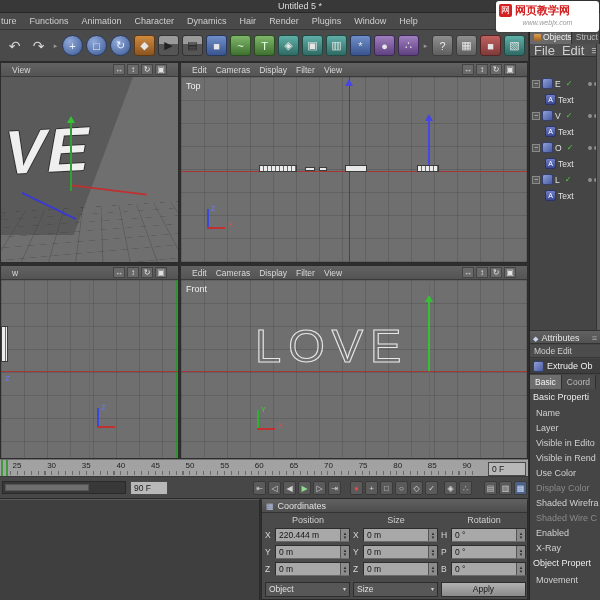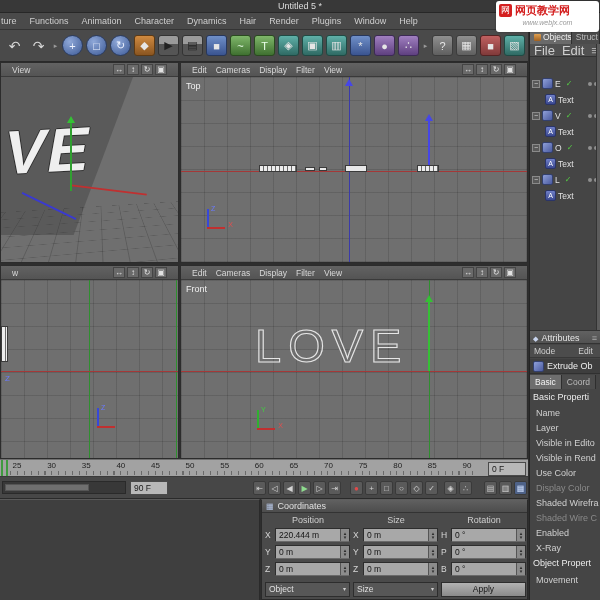--- a/index.html
+++ b/index.html
@@ -105,21 +105,21 @@
   .obj-icon{width:11px;height:11px;border-radius:2px;flex:0 0 auto;display:flex;align-items:center;justify-content:center;font-size:7px;color:#fff}
   .obj-icon.extrude{background:linear-gradient(135deg,#8fa0d8,#4a5aa0);border:1px solid #33406e}
   .obj-icon.textspline{background:linear-gradient(#7080c8,#3a4890);border:1px solid #2a3468}
   .om-name{color:#e2e2e2;font-size:8.5px;white-space:nowrap;overflow:hidden;cursor:pointer}
   .om-check{color:#55cc44;font-size:8px;margin-left:3px;cursor:pointer}
   .om-dot{width:4px;height:4px;border-radius:50%;background:#8f8f8f;flex:0 0 auto;cursor:pointer}
   .om-dots{margin-left:auto;display:flex;flex-direction:row;gap:2px;padding-right:2px}
   .attr-bar{position:absolute;left:0;right:0;height:14px;background:linear-gradient(#616161,#525252);border-top:1px solid #333;border-bottom:1px solid #333;display:flex;align-items:flex-end;gap:3px;padding:0 3px;color:#e6e6e6}
   .attr-bar .aicon{font-size:7px;color:#c8d4ee}
   .attr-bar .burger{margin-left:auto;color:#aaa}
-  .attr-menus{position:absolute;left:0;right:0;height:13px;display:flex;gap:23px;align-items:center;padding:0 4px;background:#4c4c4c;border-bottom:1px solid #383838}
+  .attr-menus{position:absolute;left:0;right:0;height:13px;display:flex;gap:2px;align-items:center;padding:0 4px;background:#4c4c4c;border-bottom:1px solid #383838}
   .attr-menus span{font-size:8.5px;color:#cfcfcf;cursor:pointer}
   .attr-objtitle{position:absolute;left:0;right:0;height:15px;background:#3e3e3e;display:flex;align-items:center;gap:3px;padding:0 3px;color:#eee;border-bottom:1px solid #303030}
   .attr-tabs{position:absolute;left:0;right:0;height:14px;display:flex}
   .attr-tab{padding:0 5px;line-height:14px;font-size:8.5px;color:#bbb;background:#4c4c4c;border-right:1px solid #2e2e2e;white-space:nowrap;cursor:pointer}
   .attr-tab.active{background:#6e6e6e;color:#f4f4f4}
   .attr-sec{position:absolute;left:3px;right:8px;height:13px;color:#ececec;font-weight:normal;white-space:nowrap;overflow:hidden}
   .attr-row{position:absolute;left:6px;right:0;height:14px;color:#d0d0d0;white-space:nowrap;overflow:hidden;line-height:14px;cursor:default}
   .attr-row.dim{color:#8a8a8a}
   .r-scroll{position:absolute;right:0;top:14px;width:4px;height:286px;background:#5c5c5c;border-left:1px solid #333;cursor:pointer}
 

